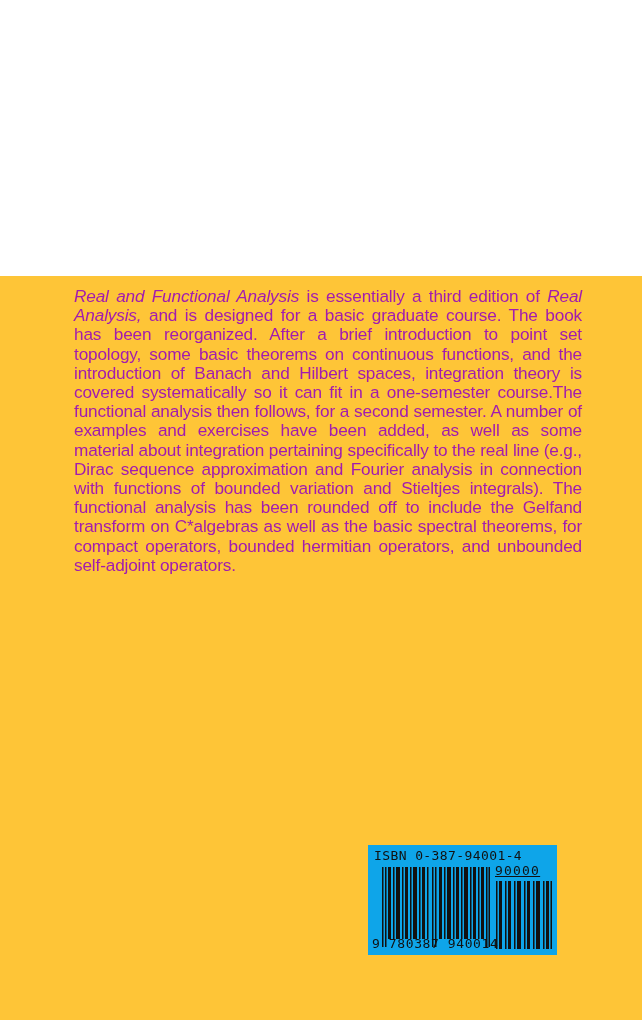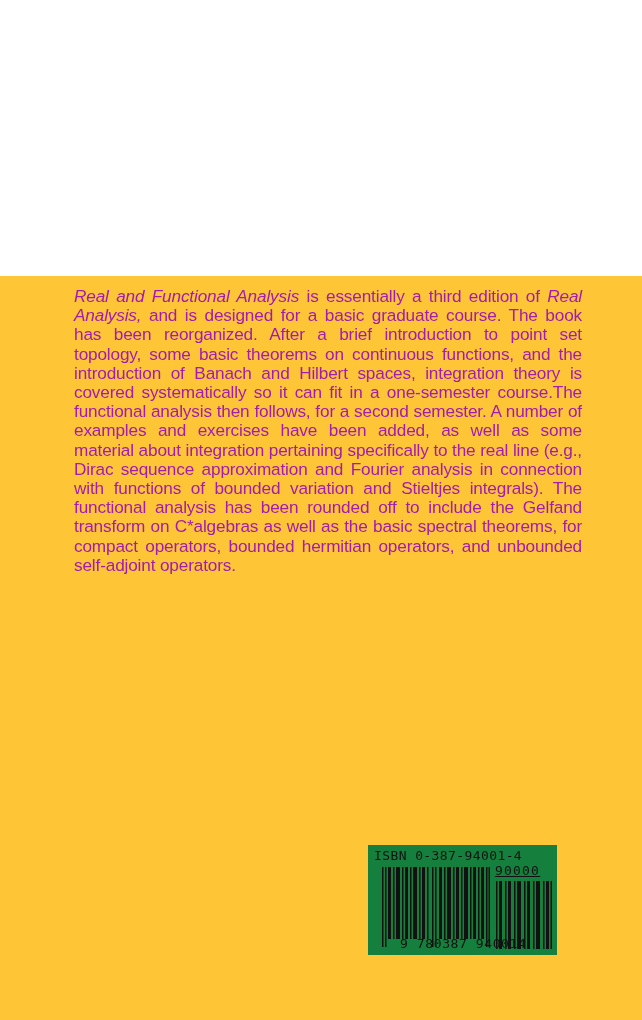--- a/index.html
+++ b/index.html
@@ -22,36 +22,36 @@
     color: #a21caf;
     font-size: 17.2px;
     line-height: 19.2px;
     text-align: justify;
     letter-spacing: -0.15px;
   }
   .blurb p { margin: 0 0 9px 0; }
   .blurb em { font-style: italic; }
   .barcode-box {
     position: absolute; left: 368px; top: 845px; width: 189px; height: 110px;
-    background: #15803d;
+    background: #0ea5e9;
   }
   .isbn-text {
     position: absolute; left: 6px; top: 3px;
     font-family: "DejaVu Sans Mono", monospace;
     font-size: 13px; letter-spacing: 0.4px; color: #111;
   }
   .addon-num {
     position: absolute; left: 127px; top: 18px;
     font-family: "DejaVu Sans Mono", monospace;
     font-size: 13px; letter-spacing: 1.2px; color: #111; text-decoration: underline;
   }
   .ean-num {
     position: absolute; left: 4px; top: 91px;
     font-family: "DejaVu Sans Mono", monospace;
-    font-size: 13px; letter-spacing: 0.6px; color: #111; margin-left: 28px;
+    font-size: 13px; letter-spacing: 0.6px; color: #111;
   }
   .bars-main { position: absolute; left: 14px; top: 22px; width: 108px; height: 80px; }
   .bars-addon { position: absolute; left: 128px; top: 36px; width: 56px; height: 68px; }
 </style>
 </head>
 <body>
 
 <div class="top-white"></div>
 
 <div class="cover"></div>

